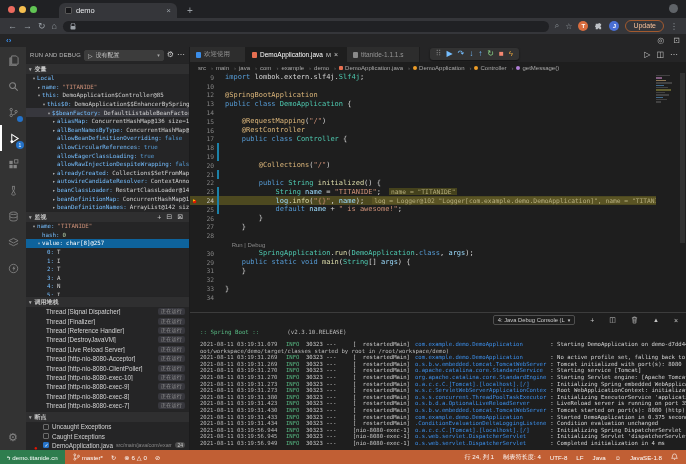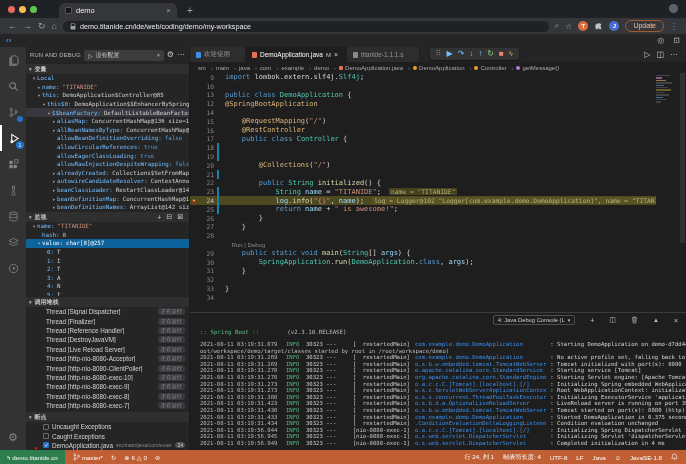--- a/index.html
+++ b/index.html
@@ -195,21 +195,20 @@
 <div class="btoolbar">
   <span class="nav">←</span>
   <span class="nav">→</span>
   <span class="nav">↻</span>
   <span class="nav">⌂</span>
   <div class="omnibox">
     <svg width="6" height="7" viewBox="0 0 6 7">
         <path d="M1 3V2a2 2 0 014 0v1" fill="none" stroke="#9aa0a6" stroke-width="0.8"></path>
         <rect x="0.5" y="3" width="5" height="3.5" rx="0.8" fill="#9aa0a6"></rect>
       </svg>
-    <span class="url">demo.titanide.cn/ide/web/coding/demo/my-workspace</span>
   </div>
   <div class="chromeicons">
     <span class="ci">⌕</span>
     <span class="ci">☆</span>
     <span class="circle c-ext">T</span>
     <svg width="9" height="9" viewBox="0 0 12 12">
         <path d="M4 2h2a1.2 1.2 0 112.4 0H10v2.6a1.2 1.2 0 100 2.4V10H7.4a1.2 1.2 0 10-2.4 0H2V7a1.2 1.2 0 110-2.4V2z" fill="#bdc1c6" transform="translate(0.5 0.5) scale(0.9)"></path>
       </svg>
     <span class="circle c-av">J</span>
     <span class="updatebtn">Update</span>
@@ -634,30 +633,30 @@
           </div>
           <div class="cl">
             <span class="bpmark"></span>
             <span class="ln">10</span>
             <span class="modbar"></span>
             <span class="ct"></span>
             
           </div>
           <div class="cl">
             <span class="bpmark"></span>
+            <span class="ln">12</span>
+            <span class="modbar"></span>
+            <span class="ct"><span class="c-a">@SpringBootApplication</span></span>
+            
+          </div>
+          <div class="cl">
+            <span class="bpmark"></span>
             <span class="ln">13</span>
             <span class="modbar"></span>
             <span class="ct"><span class="c-k">public</span> <span class="c-k">class</span> <span class="c-t">DemoApplication</span> {</span>
-            
-          </div>
-          <div class="cl">
-            <span class="bpmark"></span>
-            <span class="ln">12</span>
-            <span class="modbar"></span>
-            <span class="ct"><span class="c-a">@SpringBootApplication</span></span>
             
           </div>
           <div class="cl">
             <span class="bpmark"></span>
             <span class="ln">14</span>
             <span class="modbar"></span>
             <span class="ct"></span>
             
           </div>
           <div class="cl">
@@ -727,21 +726,21 @@
             <span class="bpmark bp"></span>
             <span class="ln">24</span>
             <span class="modbar mod"></span>
             <span class="ct">            <span class="c-v">log</span>.<span class="c-f">info</span>(<span class="c-s">"{}"</span>, <span class="c-v">name</span>);</span>
             <span class="hint">log = Logger@102 "Logger[com.example.demo.DemoApplication]", name = "TITANIDE"</span>
           </div>
           <div class="cl">
             <span class="bpmark"></span>
             <span class="ln">25</span>
             <span class="modbar mod"></span>
-            <span class="ct">            <span class="c-k">return</span> <span class="c-v">name</span> + <span class="c-s">" is awesome!"</span>;</span>
+            <span class="ct">            <span class="c-k">default</span> <span class="c-v">name</span> + <span class="c-s">" is awesome!"</span>;</span>
             
           </div>
           <div class="cl">
             <span class="bpmark"></span>
             <span class="ln">26</span>
             <span class="modbar"></span>
             <span class="ct">        }</span>
             
           </div>
           <div class="cl">
@@ -760,30 +759,30 @@
           </div>
           <div class="cl lens">
             <span class="bpmark"></span>
             <span class="ln"></span>
             <span class="modbar"></span>
             <span class="ct">    Run | Debug</span>
             
           </div>
           <div class="cl">
             <span class="bpmark"></span>
+            <span class="ln">30</span>
+            <span class="modbar"></span>
+            <span class="ct">        <span class="c-t">SpringApplication</span>.<span class="c-f">run</span>(<span class="c-t">DemoApplication</span>.<span class="c-k">class</span>, <span class="c-v">args</span>);</span>
+            
+          </div>
+          <div class="cl">
+            <span class="bpmark"></span>
             <span class="ln">29</span>
             <span class="modbar"></span>
             <span class="ct">    <span class="c-k">public</span> <span class="c-k">static</span> <span class="c-k">void</span> <span class="c-f">main</span>(<span class="c-t">String</span>[] <span class="c-v">args</span>) {</span>
-            
-          </div>
-          <div class="cl">
-            <span class="bpmark"></span>
-            <span class="ln">30</span>
-            <span class="modbar"></span>
-            <span class="ct">        <span class="c-t">SpringApplication</span>.<span class="c-f">run</span>(<span class="c-t">DemoApplication</span>.<span class="c-k">class</span>, <span class="c-v">args</span>);</span>
             
           </div>
           <div class="cl">
             <span class="bpmark"></span>
             <span class="ln">31</span>
             <span class="modbar"></span>
             <span class="ct">    }</span>
             
           </div>
           <div class="cl">

